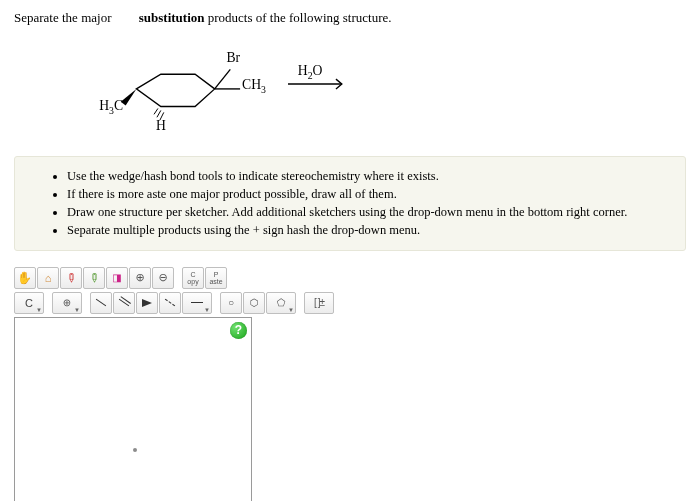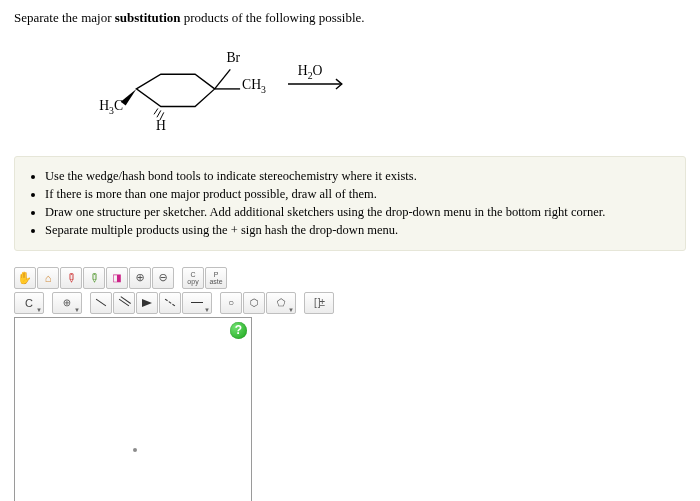--- a/index.html
+++ b/index.html
@@ -4,30 +4,30 @@
 <style>
   body {
     font-family: Georgia, 'Times New Roman', serif;
     margin: 0;
     padding: 10px 14px;
     font-size: 13px;
     color: #000;
     background: #fff;
   }
   .prompt { margin-bottom: 8px; }
-  .prompt strong { font-weight: bold; }
+  .prompt strong { font-weight: bold; margin-left: 24px; }
   .reaction-img {
     margin: 6px 0 12px 80px;
     height: 90px;
   }
   .instructions {
     background: #f6f6ee;
     border: 1px solid #e6e6d8;
     border-radius: 3px;
-    padding: 10px 8px;
+    padding: 10px 30px;
     margin: 10px 0 16px 0;
   }
   .instructions ul { margin: 0; padding-left: 22px; }
   .instructions li { font-size: 12.5px; line-height: 1.45; }
   .sketcher-wrap {
     display: inline-block;
     font-family: Arial, sans-serif;
   }
   .toolbar {
     display: flex;
@@ -104,21 +104,21 @@
   .bond-wedge{border-left:10px solid #333;border-top:4px solid transparent;border-bottom:4px solid transparent;}
   .brackets{font-size:10px;letter-spacing:-1px;}
   .atom-c{font-size:11px;color:#444;}
 </style>
 </head>
 <body>
 
 
 
 <div class="prompt">
-  <span>Separate the major </span><strong>substitution</strong><span> products of the following possible.</span>
+  <span>Separate the major </span><strong>substitution</strong><span> products of the following structure.</span>
 </div>
 
 
 <svg class="reaction-img" width="300" height="92" viewBox="0 0 300 92">
   <g stroke="#000" stroke-width="1.4" fill="none">
 
     <polygon points="40,50 65,35 100,35 120,50 100,68 65,68"></polygon>
 
     <line x1="120" y1="50" x2="136" y2="30"></line>
     <line x1="120" y1="50" x2="146" y2="50"></line>
@@ -139,21 +139,21 @@
     <text x="148" y="50"><tspan>CH</tspan><tspan dy="4" font-size="10">3</tspan></text>
     <text x="2" y="72"><tspan>H</tspan><tspan dy="4" font-size="10">3</tspan><tspan dy="-4">C</tspan></text>
     <text x="60" y="92">H</text>
     <text x="205" y="36"><tspan>H</tspan><tspan dy="4" font-size="10">2</tspan><tspan dy="-4">O</tspan></text>
   </g>
 </svg>
 
 <div class="instructions">
   <ul>
     <li>Use the wedge/hash bond tools to indicate stereochemistry where it exists.</li>
-    <li>If there is more than one major product possible, draw all of them.</li>
+    <li>If there is more aste one major product possible, draw all of them.</li>
     <li>Draw one structure per sketcher. Add additional sketchers using the drop-down menu in the bottom right corner.</li>
     <li>Separate multiple products using the + sign hash the drop-down menu.</li>
   </ul>
 </div>
 
 <div class="sketcher-wrap">
   <div class="toolbar">
     <div class="tbtn">
         <span class="glyph-hand">✋</span>
       </div>

